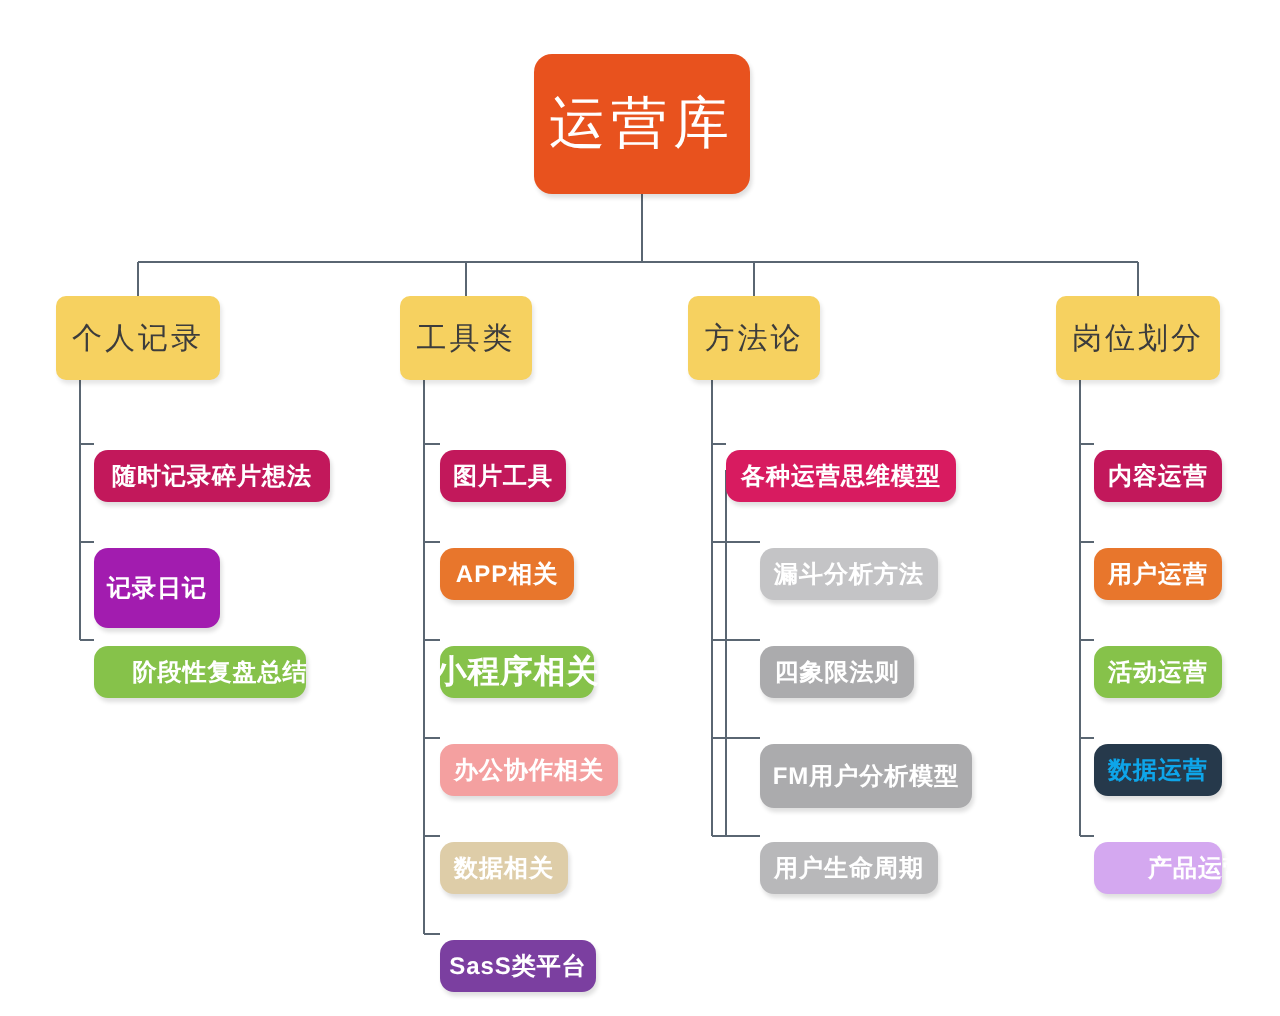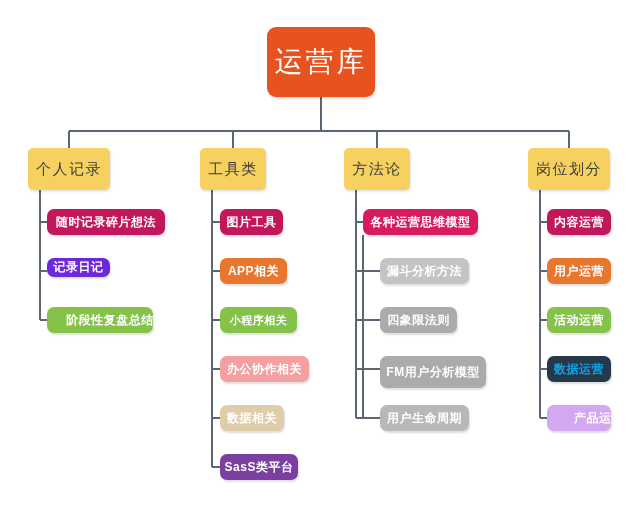--- a/index.html
+++ b/index.html
@@ -46,20 +46,21 @@
     letter-spacing: 3px;
   }
   .node.branch {
     border-radius: 5px;
     font-weight: normal;
     letter-spacing: 1.5px;
     box-shadow: 1px 2px 2px rgba(0,0,0,0.10);
   }
   .node.leaf {
     border-radius: 7px;
+    margin-top: 16px;
   }
 </style>
 </head>
 <body>
 
 <div id="mindmap">
   <svg id="connectors">
       <line x1="321" y1="97" x2="321" y2="131" stroke="#5a6672" stroke-width="1.2" shape-rendering="crispEdges"></line>
       <line x1="69" y1="131" x2="569" y2="131" stroke="#5a6672" stroke-width="1.2" shape-rendering="crispEdges"></line>
       <line x1="69" y1="131" x2="69" y2="148" stroke="#5a6672" stroke-width="1.2" shape-rendering="crispEdges"></line>
@@ -92,26 +93,26 @@
       <line x1="540" y1="222" x2="547" y2="222" stroke="#5a6672" stroke-width="1.2" shape-rendering="crispEdges"></line>
       <line x1="540" y1="271" x2="547" y2="271" stroke="#5a6672" stroke-width="1.2" shape-rendering="crispEdges"></line>
       <line x1="540" y1="320" x2="547" y2="320" stroke="#5a6672" stroke-width="1.2" shape-rendering="crispEdges"></line>
       <line x1="540" y1="369" x2="547" y2="369" stroke="#5a6672" stroke-width="1.2" shape-rendering="crispEdges"></line>
       <line x1="540" y1="418" x2="547" y2="418" stroke="#5a6672" stroke-width="1.2" shape-rendering="crispEdges"></line>
     </svg>
   <div id="nodes">
       <div class="node root" style="left: 267px; top: 27px; width: 108px; height: 70px; background: rgb(232, 82, 30); color: rgb(255, 255, 255); font-size: 28px;">运营库</div>
       <div class="node branch" style="left: 28px; top: 148px; width: 82px; height: 42px; background: rgb(246, 209, 96); color: rgb(60, 60, 60); font-size: 15px;">个人记录</div>
       <div class="node leaf" style="left: 47px; top: 209px; width: 118px; height: 26px; background: rgb(194, 24, 91); color: rgb(255, 255, 255); font-size: 12px;">随时记录碎片想法</div>
-      <div class="node leaf" style="left: 47px; top: 258px; width: 63px; height: 19px; background: #6d28d9; color: rgb(255, 255, 255); font-size: 12px;">记录日记</div>
+      <div class="node leaf" style="left: 47px; top: 258px; width: 63px; height: 40px; background: #a21caf; color: rgb(255, 255, 255); font-size: 12px;">记录日记</div>
       <div class="node leaf" style="left: 47px; top: 307px; width: 106px; height: 26px; background: rgb(134, 194, 74); color: rgb(255, 255, 255); font-size: 12px; padding-left: 20px;">阶段性复盘总结</div>
       <div class="node branch" style="left: 200px; top: 148px; width: 66px; height: 42px; background: rgb(246, 209, 96); color: rgb(60, 60, 60); font-size: 15px;">工具类</div>
       <div class="node leaf" style="left: 220px; top: 209px; width: 63px; height: 26px; background: rgb(194, 24, 91); color: rgb(255, 255, 255); font-size: 12px;">图片工具</div>
       <div class="node leaf" style="left: 220px; top: 258px; width: 67px; height: 26px; background: rgb(232, 118, 44); color: rgb(255, 255, 255); font-size: 12px;">APP相关</div>
-      <div class="node leaf" style="left: 220px; top: 307px; width: 77px; height: 26px; background: rgb(134, 194, 74); color: rgb(255, 255, 255); font-size: 11px;">小程序相关</div>
+      <div class="node leaf" style="left: 220px; top: 307px; width: 77px; height: 26px; background: rgb(134, 194, 74); color: rgb(255, 255, 255); font-size: 16px;">小程序相关</div>
       <div class="node leaf" style="left: 220px; top: 356px; width: 89px; height: 26px; background: rgb(244, 160, 160); color: rgb(255, 255, 255); font-size: 12px;">办公协作相关</div>
       <div class="node leaf" style="left: 220px; top: 405px; width: 64px; height: 26px; background: rgb(222, 205, 168); color: rgb(255, 255, 255); font-size: 12px;">数据相关</div>
       <div class="node leaf" style="left: 220px; top: 454px; width: 78px; height: 26px; background: rgb(123, 63, 160); color: rgb(255, 255, 255); font-size: 12px;">SasS类平台</div>
       <div class="node branch" style="left: 344px; top: 148px; width: 66px; height: 42px; background: rgb(246, 209, 96); color: rgb(60, 60, 60); font-size: 15px;">方法论</div>
       <div class="node leaf" style="left: 363px; top: 209px; width: 115px; height: 26px; background: rgb(216, 27, 96); color: rgb(255, 255, 255); font-size: 12px;">各种运营思维模型</div>
       <div class="node leaf" style="left: 380px; top: 258px; width: 89px; height: 26px; background: rgb(196, 196, 198); color: rgb(255, 255, 255); font-size: 12px;">漏斗分析方法</div>
       <div class="node leaf" style="left: 380px; top: 307px; width: 77px; height: 26px; background: rgb(171, 171, 173); color: rgb(255, 255, 255); font-size: 12px;">四象限法则</div>
       <div class="node leaf" style="left: 380px; top: 356px; width: 106px; height: 32px; background: rgb(171, 171, 173); color: rgb(255, 255, 255); font-size: 12px;">FM用户分析模型</div>
       <div class="node leaf" style="left: 380px; top: 405px; width: 89px; height: 26px; background: rgb(184, 184, 186); color: rgb(255, 255, 255); font-size: 12px;">用户生命周期</div>
       <div class="node branch" style="left: 528px; top: 148px; width: 82px; height: 42px; background: rgb(246, 209, 96); color: rgb(60, 60, 60); font-size: 15px;">岗位划分</div>

